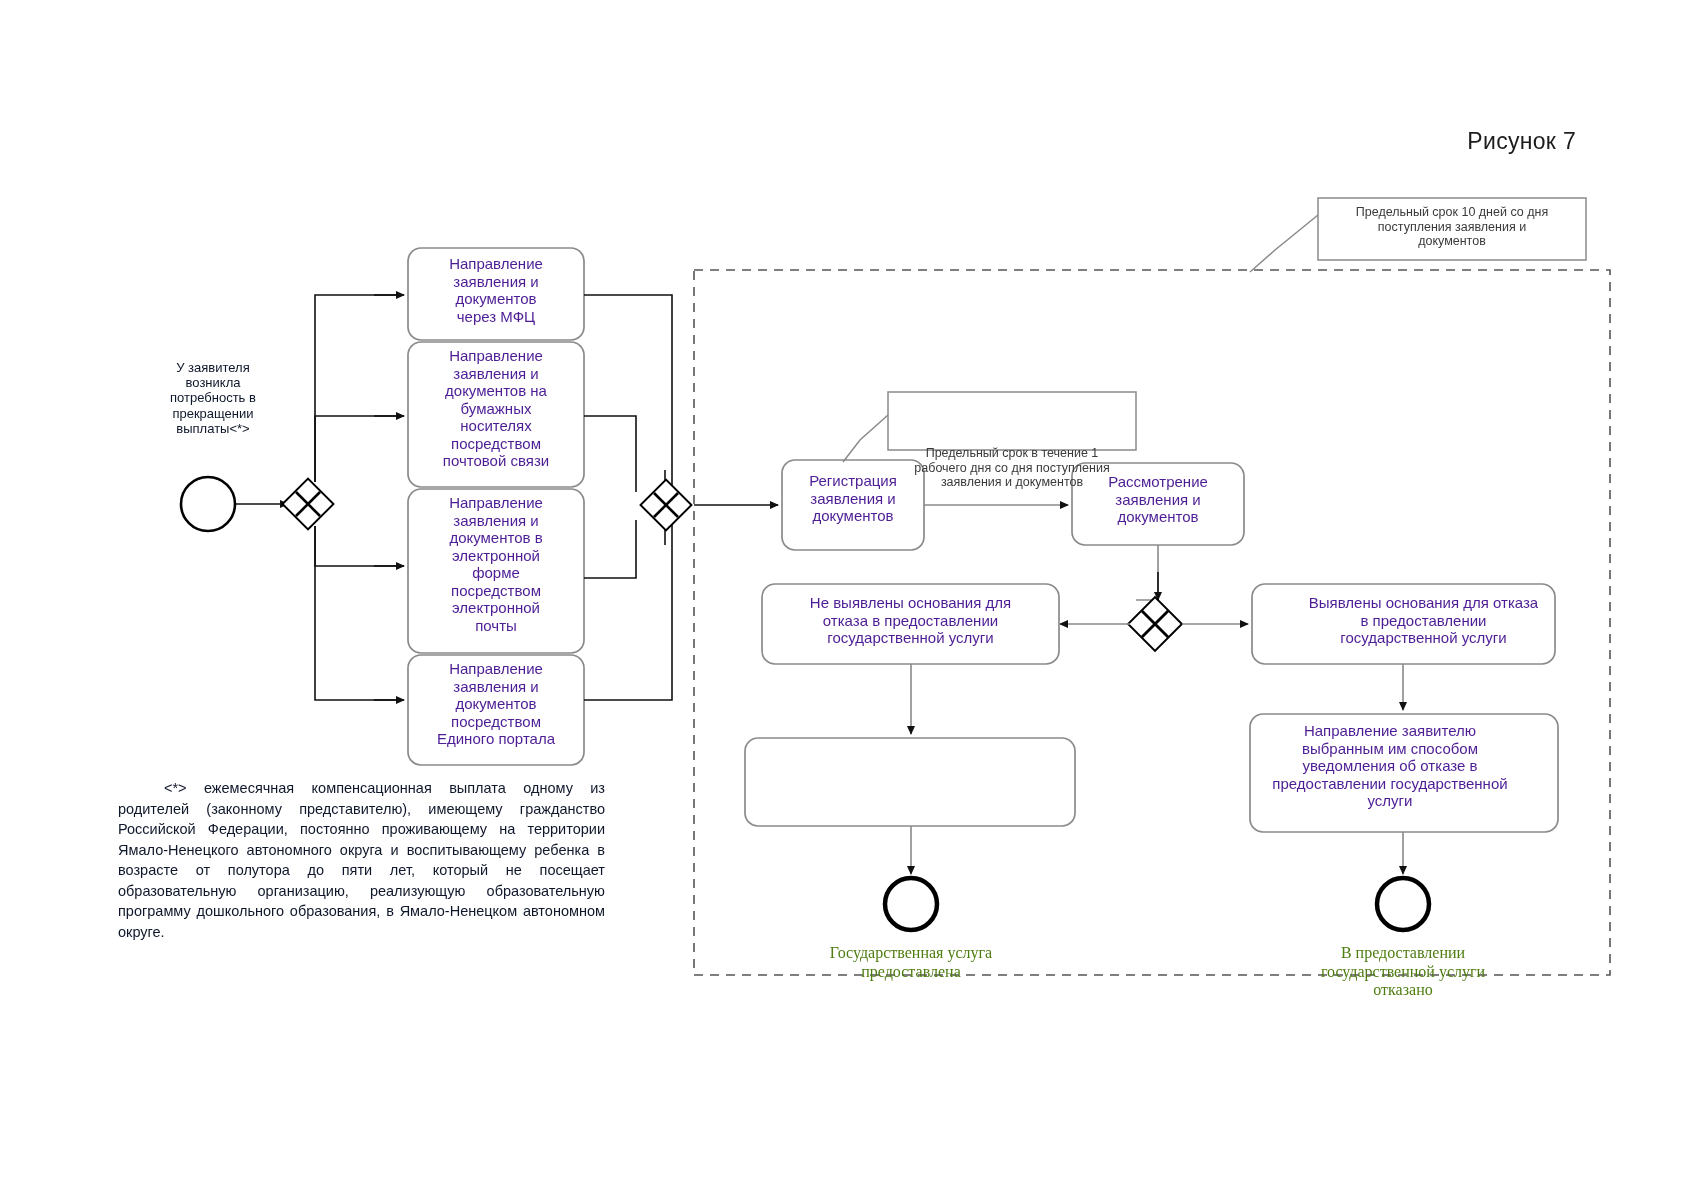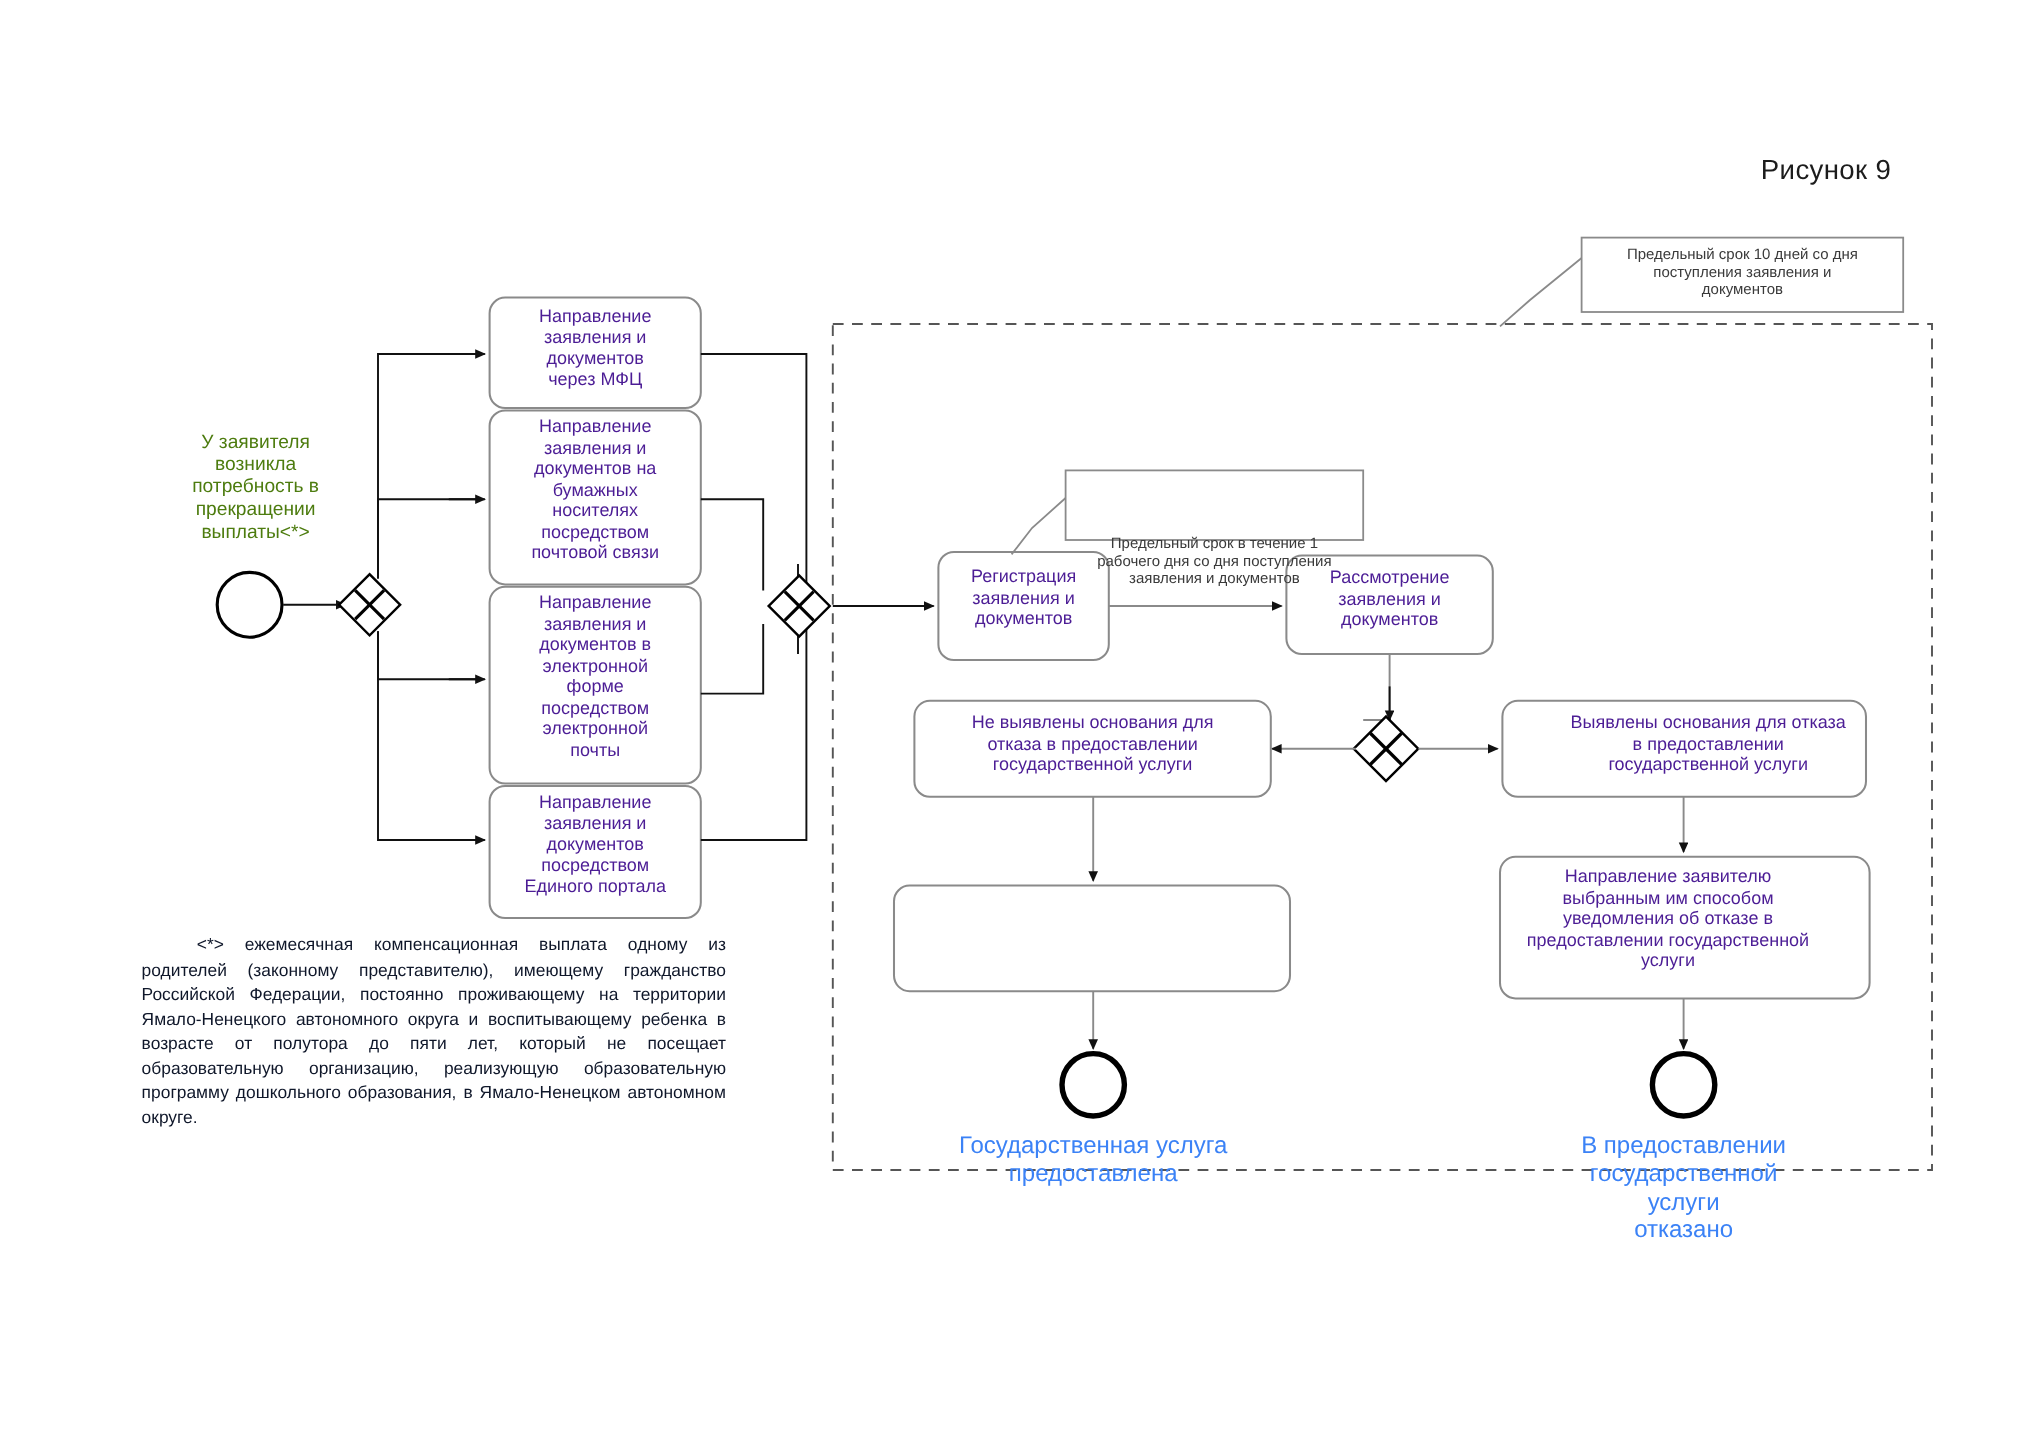--- a/index.html
+++ b/index.html
@@ -39,26 +39,27 @@
   }
   .ann-label {
     font-size: 12.5px;
     color: #3a3a3a;
   }
   .pool-label {
     font-size: 14px;
     color: #3a3a3a;
   }
   .start-label {
+    font-size: 13px;
+    color: #0f172a;
+  }
+  .end-label {
     font-size: 16px;
     color: #4d7c0f;
-  }
-  .end-label {
-    font-size: 20px;
-    color: #3b82f6;
+    font-family: Liberation Serif, serif;
   }
   #fig-title {
     position: absolute;
     right: 120px;
     top: 128px;
     font-size: 23px;
     color: #1c1c1c;
     letter-spacing: 0.3px;
   }
   #footnote {
@@ -167,21 +168,21 @@
     <circle cx="911" cy="904" r="26" fill="#ffffff" stroke="#000000" stroke-width="4.5"></circle>
     <circle cx="1403" cy="904" r="26" fill="#ffffff" stroke="#000000" stroke-width="4.5"></circle>
 
     <rect x="1318" y="198" width="268" height="62" fill="#ffffff" stroke="#8a8a8a" stroke-width="1.5"></rect>
     <path d="M1318,215 L1275,250 L1250,272" fill="none" stroke="#8a8a8a" stroke-width="1.5"></path>
 
     <rect x="888" y="392" width="248" height="58" fill="#ffffff" stroke="#8a8a8a" stroke-width="1.5"></rect>
     <path d="M888,415 L860,440 L843,462" fill="none" stroke="#8a8a8a" stroke-width="1.5"></path>
   </svg>
 
-  <div id="fig-title">Рисунок 9</div>
+  <div id="fig-title">Рисунок 7</div>
 
   <div class="txt start-label" style="left:128px; top:360px; width:170px;">У заявителя
 возникла
 потребность в
 прекращении
 выплаты&lt;*&gt;</div>
 
   <div class="txt box-label" style="left:410px; top:255px; width:172px;">Направление
 заявления и
 документов

